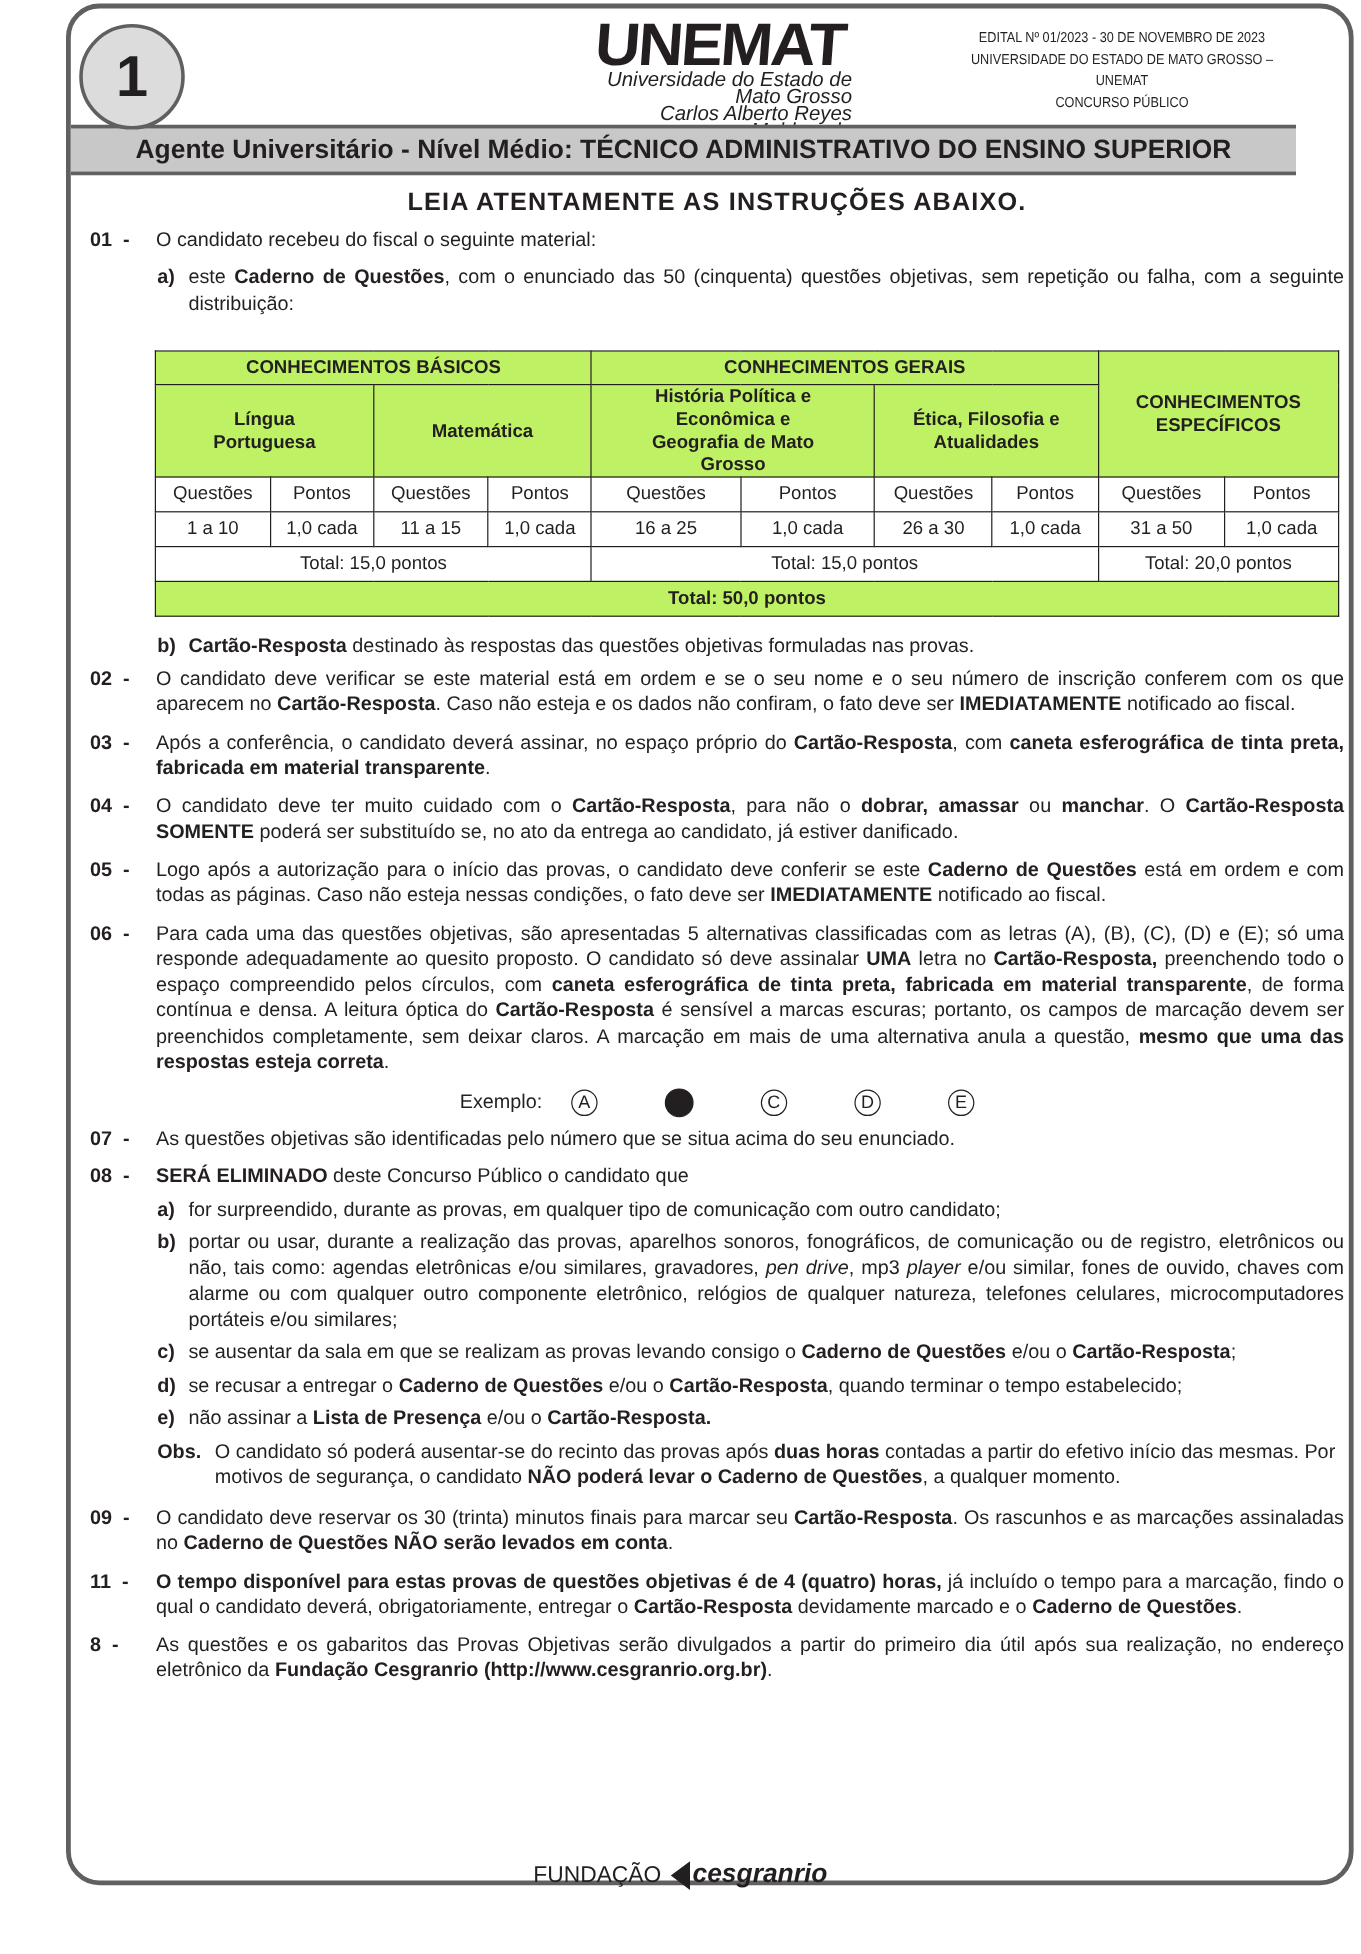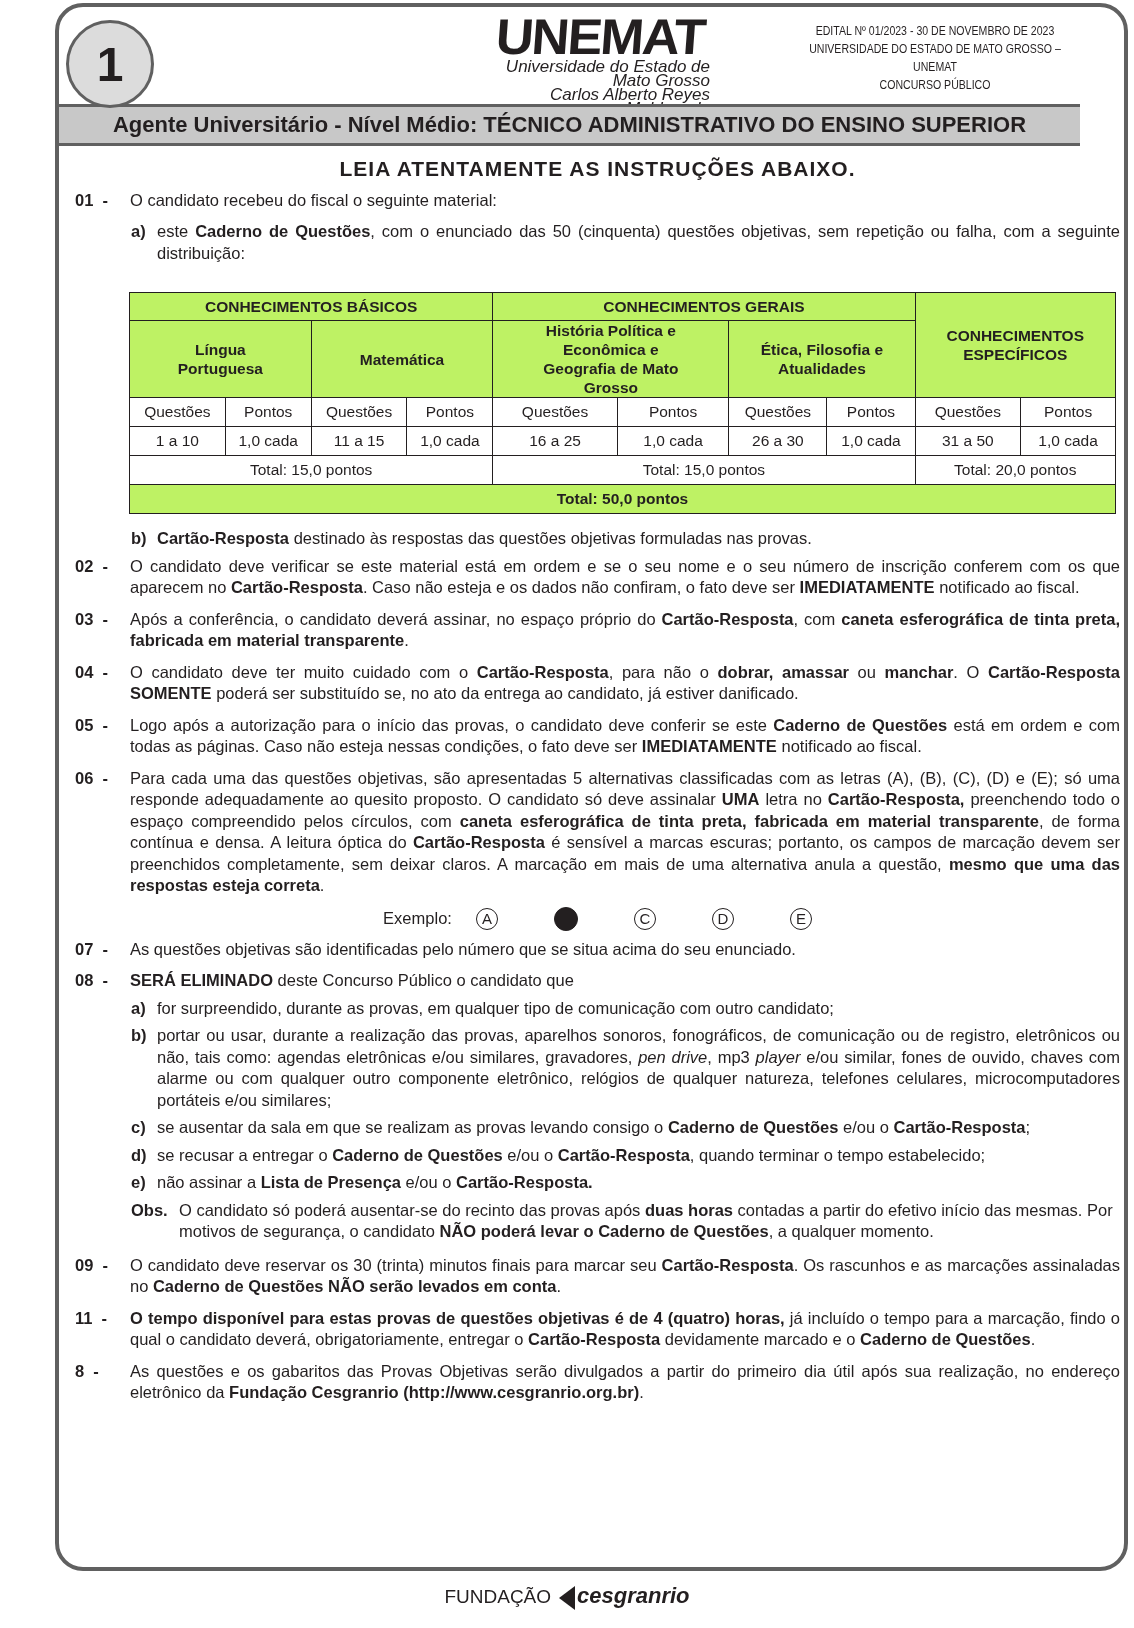--- a/index.html
+++ b/index.html
@@ -26,21 +26,21 @@
   table.dist { position:absolute; left:129px; top:292px; width:987px; border-collapse:collapse; font-size:15.5px; text-align:center; }
   table.dist td { border:1.5px solid #231f20; padding:0; }
   table.dist .g { background:#bef264; font-weight:bold; }
   table.dist tr.h1 td { height:27px; }
   table.dist tr.h2 td { height:66px; line-height:19px; }
   table.dist tr.r td { height:28px; }
   .example { display:flex; align-items:center; margin:4px 0 8px 56px;justify-content:center; }
   .example .lbl { margin-right:24px; }
   .bubble { width:22px; height:22px; border:1.3px solid #231f20; border-radius:50%; display:inline-flex; align-items:center; justify-content:center; font-size:15px; margin-right:56px; box-sizing:border-box; }
   .bubble.filled { background:#231f20; width:24px; height:24px; }
-  .footer-logo { position:absolute; left:0; width:1134px; top:1583px; text-align:center; font-size:19px; }
+  .footer-logo { position:absolute; left:0; width:1134px; top:1548px; text-align:center; font-size:19px; }
   .footer-logo .ces { font-weight:bold; font-style:italic; font-size:22px; }
   .arrow { display:inline-block; width:0; height:0; border-top:12px solid transparent; border-bottom:12px solid transparent; border-right:16px solid #231f20; vertical-align:middle; margin:0 2px 0 8px; }
 </style>
 </head>
 <body>
 
 <div class="frame"></div>
 <div class="circle-num">1</div>
 
 <div class="logo">

